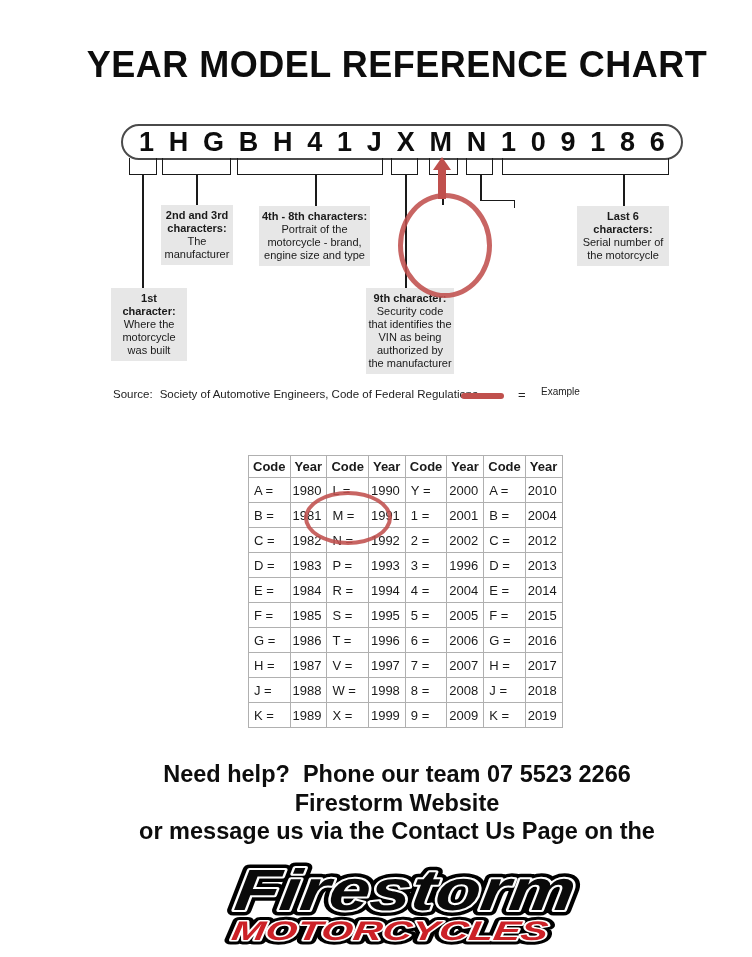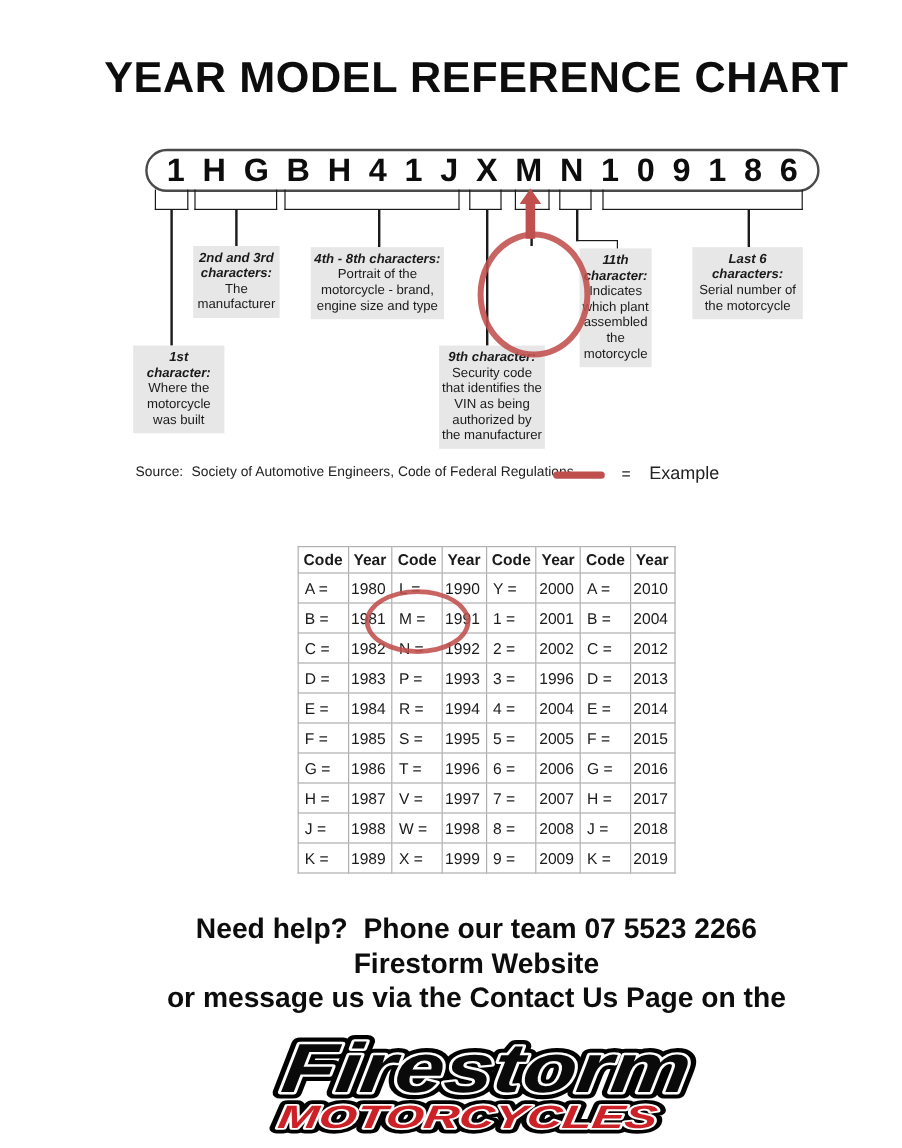--- a/index.html
+++ b/index.html
@@ -16,37 +16,37 @@
            padding:0 16px;font-size:27px;font-weight:bold;color:#0d0d0d;}
 
   
   .bracket{position:absolute;top:158px;height:17px;border:1.5px solid #1a1a1a;border-top:none;box-sizing:border-box;}
   .stem{position:absolute;width:1.5px;background:#1a1a1a;}
   .hline{position:absolute;height:1.5px;background:#1a1a1a;}
 
   
   .callout{position:absolute;background:#e7e7e7;color:#1a1a1a;font-size:11px;line-height:13px;
            text-align:center;padding:4px 2px;box-sizing:border-box;}
-  .callout .t{font-weight:bold;font-style:italic;}
+  .callout .t{font-weight:bold;}
 
   
   .ring{position:absolute;border:5px solid #c0504d;border-radius:50%;opacity:.88;z-index:5;}
   .ring-10th{left:377px;top:193px;width:84px;height:95px;}
   .ring-table{left:283px;top:491px;width:80px;height:46px;border-width:4px;}
   .arrow-shaft{position:absolute;left:417px;top:169px;width:8px;height:30px;background:#c0504d;z-index:6;}
   .arrow-head{position:absolute;left:412px;top:157px;width:0;height:0;z-index:6;
               border-left:9px solid transparent;border-right:9px solid transparent;
               border-bottom:13px solid #c0504d;}
 
   
   .source{position:absolute;left:92px;top:388px;font-size:11.5px;color:#222;}
   .source .lbl{margin-right:7px;}
   .legend-line{position:absolute;left:440px;top:393px;width:43px;height:6px;border-radius:3px;background:#c0504d;}
   .legend-eq{position:absolute;left:497px;top:387px;font-size:13px;color:#222;}
-  .legend-label{position:absolute;left:520px;top:386px;font-size:15px;color:#222;}
+  .legend-label{position:absolute;left:520px;top:386px;font-size:10px;color:#222;}
 
   
   table.year-table{position:absolute;left:227px;top:455px;border-collapse:collapse;background:#fff;}
   .year-table th,.year-table td{border:1px solid #b0b0b0;font-size:13px;color:#1a1a1a;}
   .year-table th{font-weight:bold;text-align:left;padding:3px 4px;}
   .year-table td{padding:4.5px 2px;}
   .year-table td.code{width:28px;text-align:left;padding-left:5px;}
   .year-table td.year{width:26px;text-align:right;padding-right:5px;}
 
   
@@ -119,24 +119,20 @@
     <span>The manufacturer</span>
   </div>
   <div class="callout" style="left:238px;top:206px;width:111px;">
     <span class="t">4th - 8th characters:</span>
     <span>Portrait of the motorcycle - brand, engine size and type</span>
   </div>
   <div class="callout" style="left:345px;top:288px;width:88px;">
     <span class="t">9th character:</span>
     <span>Security code that identifies the VIN as being authorized by the manufacturer</span>
   </div>
-  <div class="callout" style="left:462px;top:207px;width:60px;">
-    <span class="t">11th character:</span>
-    <span>Indicates which plant assembled the motorcycle</span>
-  </div>
   <div class="callout" style="left:556px;top:206px;width:92px;">
     <span class="t">Last 6 characters:</span>
     <span>Serial number of the motorcycle</span>
   </div>
 
   <div class="ring ring-10th"></div>
   <div class="arrow-shaft"></div>
   <div class="arrow-head"></div>
   <div class="ring ring-table"></div>
 

